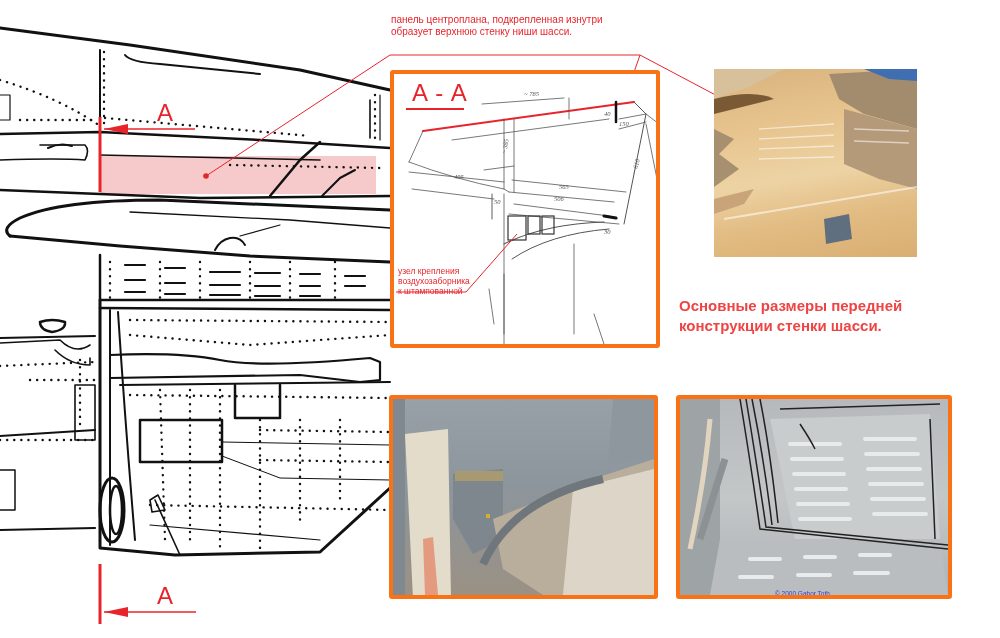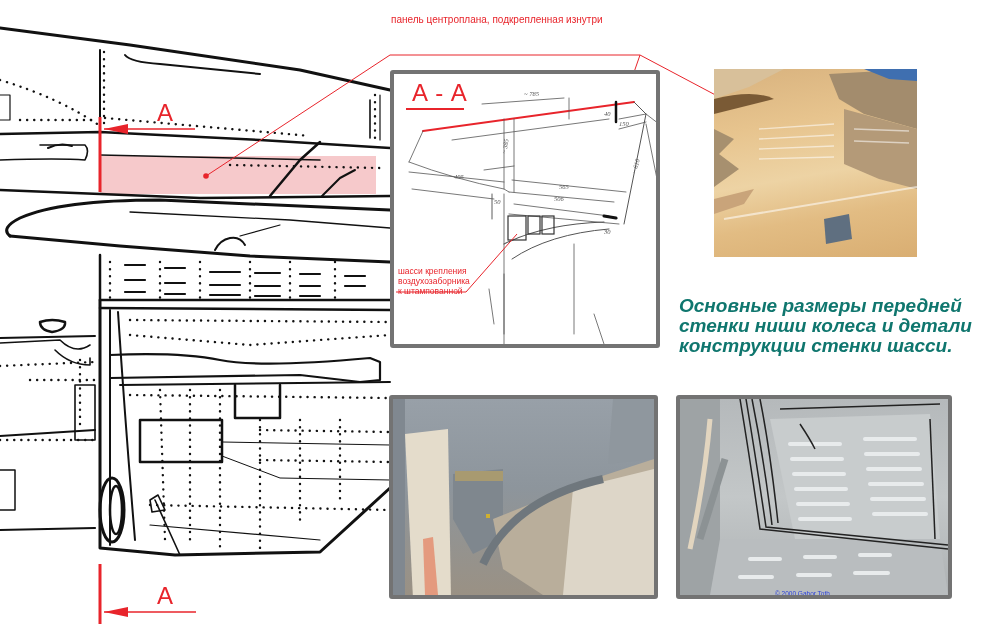--- a/index.html
+++ b/index.html
@@ -1,38 +1,38 @@
 <!DOCTYPE html>
 <html><head>
 <meta charset="utf-8">
 <style>
   html, body { margin: 0; padding: 0; background: #ffffff; }
   body { width: 1000px; height: 638px; position: relative; overflow: hidden; font-family: "Liberation Sans", sans-serif; }
   .layer { position: absolute; left: 0; top: 0; }
-  .frame { position: absolute; border: 4px solid #737373; border-radius: 3px; box-sizing: border-box; overflow: hidden; }
+  .frame { position: absolute; border: 4px solid #f97316; border-radius: 3px; box-sizing: border-box; overflow: hidden; }
   .callout-top {
     position: absolute; left: 371px; top: 14px; width: 300px;
     color: #e8242b; font-size: 10px; line-height: 12px; font-family: "Liberation Sans", sans-serif;
   }
   .callout-top div { white-space: nowrap; padding-left: 20px; }
   .section-label {
     position: absolute; color: #e8242b; font-size: 24px; font-family: "Liberation Sans", sans-serif;
   }
   .aa-title {
     position: absolute; left: 18px; top: 6px; color: #e8242b; font-size: 24px; line-height: 26px;
     font-family: "Liberation Sans", sans-serif; letter-spacing: 1px;
   }
   .aa-underline { position: absolute; left: 12px; top: 34px; width: 58px; height: 2px; background: #e8242b; }
   .node-label {
     position: absolute; left: 4px; top: 192px; color: #e8242b; font-size: 8.5px; line-height: 10px;
     font-family: "Liberation Sans", sans-serif;
   }
   .caption {
-    position: absolute; left: 679px; top: 296px; width: 300px; color: #0f766e; font-weight: bold;
-    font-size: 19px; line-height: 20px; font-family: "Liberation Sans", sans-serif; font-style: italic;
+    position: absolute; left: 679px; top: 296px; width: 300px; color: #ef4444; font-weight: bold;
+    font-size: 15px; line-height: 20px; font-family: "Liberation Sans", sans-serif;
   }
   .caption div { white-space: nowrap; }
   .copyright {
     position: absolute; left: 95px; top: 191px; color: #2a3fd8; font-size: 6.5px;
     font-family: "Liberation Sans", sans-serif;
   }
   .photo-model {
     position: absolute; left: 714px; top: 69px; width: 203px; height: 188px;
     background:
       linear-gradient(160deg, rgba(255,255,255,0) 0%, rgba(255,255,255,0) 100%),
@@ -146,20 +146,21 @@
     <line x1="640" y1="55" x2="808" y2="144" stroke-width="1"></line>
     <circle cx="810" cy="145" r="2.8" stroke="none"></circle>
   </g>
 </svg>
 
 <div class="section-label" style="left:157px; top:99px;">A</div>
 <div class="section-label" style="left:157px; top:582px;">A</div>
 
 <div class="callout-top">
   <div>панель центроплана, подкрепленная изнутри</div>
+  <div>образует верхнюю стенку ниши шасси.</div>
 </div>
 
 <div class="frame" style="left:390px; top:70px; width:270px; height:278px; background:#fff;">
   <div class="aa-title">A - A</div>
   <div class="aa-underline"></div>
 
   <svg class="layer" width="262" height="270" viewBox="0 0 262 270">
     <g fill="none" stroke="#555" stroke-width="0.8" stroke-linecap="round">
 
       <path d="M29 57 L240 28" stroke="#e8242b" stroke-width="2"></path>
@@ -213,21 +214,21 @@
       <text x="210" y="160">30</text>
     </g>
 
     <g stroke="#e8242b" stroke-width="1">
       <line x1="72" y1="218" x2="123" y2="160"></line>
       <line x1="2" y1="218" x2="72" y2="218"></line>
     </g>
   </svg>
 
   <div class="node-label">
-    <div>шасси крепления</div>
+    <div>узел крепления</div>
     <div>воздухозаборника</div>
     <div>к штампованной</div>
   </div>
 </div>
 
 <div class="photo-model">
   <svg width="203" height="188" viewBox="0 0 203 188">
     <polygon points="0,0 70,0 35,18 0,30" fill="#d8c09a"></polygon>
     <polygon points="115,5 203,0 203,60 150,45 125,30" fill="#a38c6d"></polygon>
     <polygon points="130,40 203,60 203,120 165,110 130,95" fill="#b49a78"></polygon>
@@ -243,21 +244,20 @@
       <line x1="140" y1="60" x2="195" y2="62"></line>
       <line x1="140" y1="72" x2="195" y2="74"></line>
       <line x1="10" y1="150" x2="203" y2="118" stroke-width="2"></line>
     </g>
     <path d="M0 30 Q40 20 60 30 L0 45 Z" fill="#7a5a35"></path>
   </svg>
 </div>
 
 <div class="caption">
   <div>Основные размеры передней</div>
-  <div>стенки ниши колеса и детали</div>
   <div>конструкции стенки шасси.</div>
 </div>
 
 <div class="frame" style="left:389px; top:395px; width:269px; height:204px; background:linear-gradient(180deg,#98a0a8 0%,#8d959c 45%,#9a9184 100%);">
   <svg width="261" height="196" viewBox="0 0 261 196">
     <polygon points="12,35 55,30 58,200 20,200" fill="#e4dccb"></polygon>
     <polygon points="0,0 12,0 12,196 0,196" fill="#808890"></polygon>
     <polygon points="60,75 110,70 110,140 80,155 60,120" fill="#7f878e"></polygon>
     <rect x="62" y="72" width="48" height="10" fill="#a89a70"></rect>
     <polygon points="100,120 200,80 261,60 261,196 150,196 110,170" fill="#b9ae9b"></polygon>

